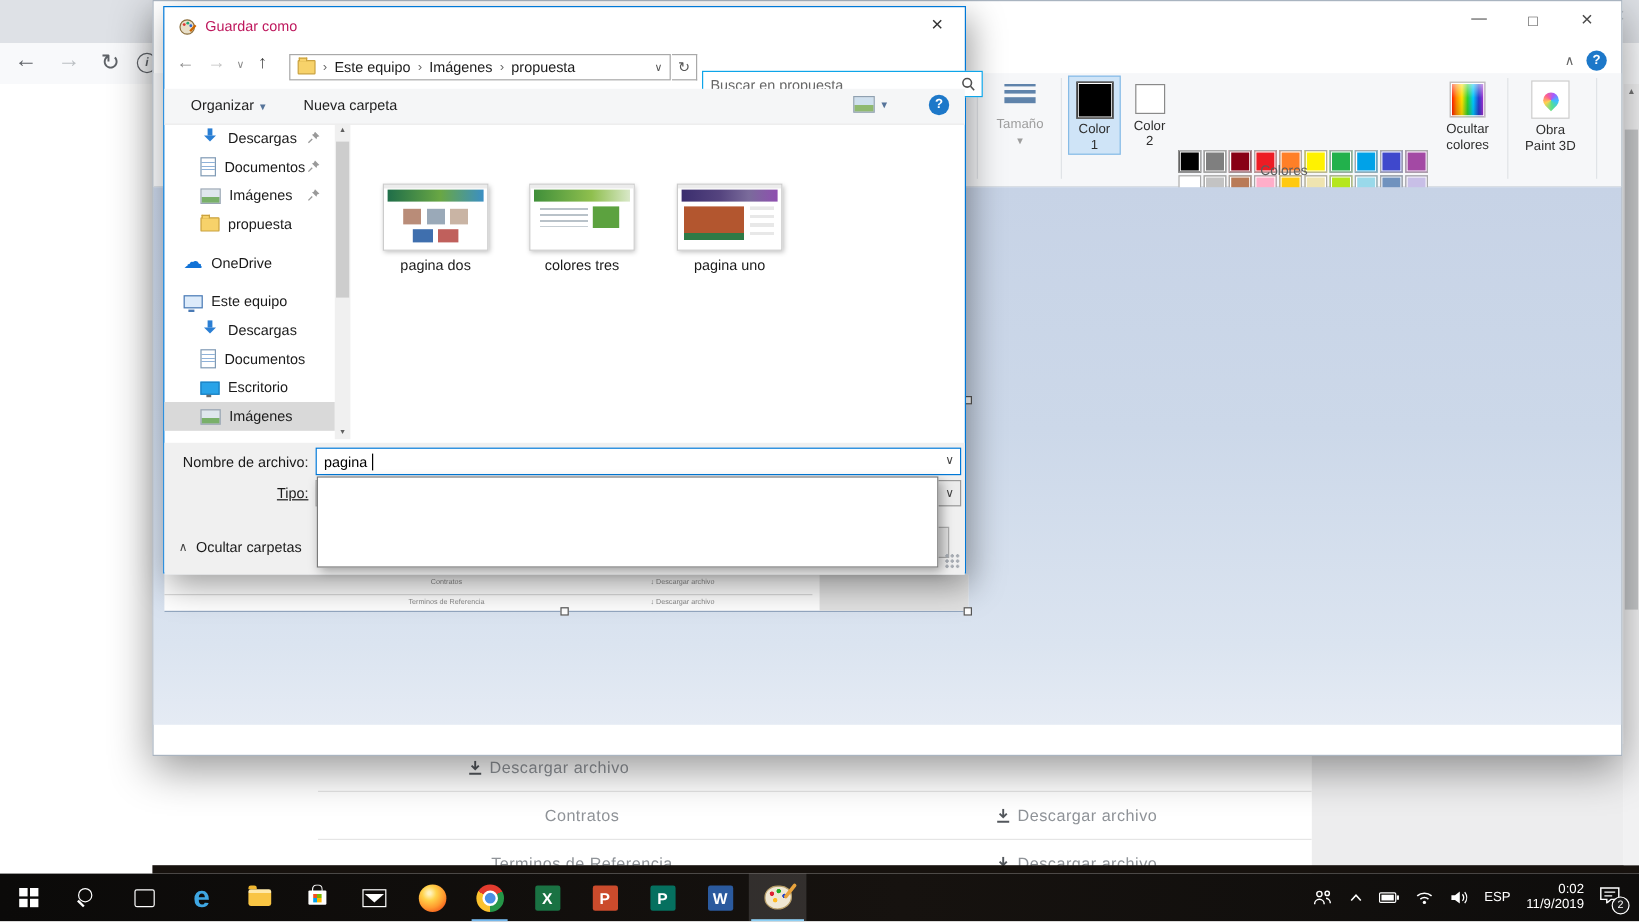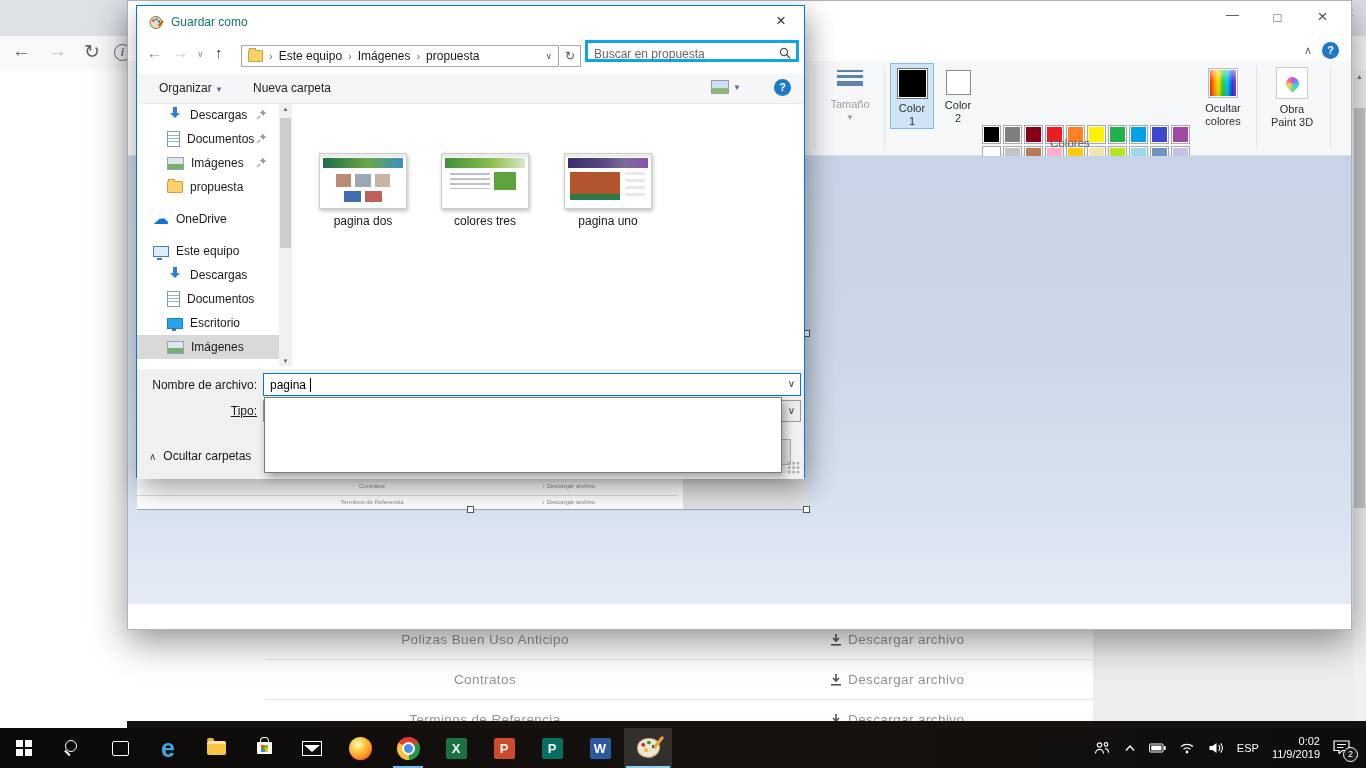--- a/index.html
+++ b/index.html
@@ -91,30 +91,30 @@
   .ztrack{position:absolute;left:1082px;top:12px;width:86px;height:2px;background:#bdbdbd;}
   .zthumb{position:absolute;left:1094px;top:5px;width:10px;height:15px;background:#1583d7;
           clip-path:polygon(0 0,100% 0,100% 62%,50% 100%,0 62%);}
   .grip{position:absolute;width:13px;height:13px;background-image:radial-gradient(circle,#a8adb4 1.2px,transparent 1.5px);
         background-size:4.4px 4.4px;}
 
   
   .dialog{position:absolute;left:136px;top:5px;width:669px;height:473px;z-index:30;background:#fff;
           border:1px solid #0078d7;box-sizing:border-box;box-shadow:4px 10px 26px rgba(0,0,0,.38);}
   .dtitle{position:absolute;left:0;top:0;width:100%;height:32px;}
-  .dtitle-txt{position:absolute;left:34px;top:9px;font-size:12px;color:#0f766e;}
+  .dtitle-txt{position:absolute;left:34px;top:9px;font-size:12px;color:#be185d;}
   .dclose{position:absolute;right:8px;top:2px;width:30px;height:26px;text-align:center;font-size:17px;color:#333;line-height:26px;}
   .nav-ic{position:absolute;top:38px;font-size:15px;}
   .crumb-box{position:absolute;left:104px;top:39px;width:318px;height:22px;border:1px solid #a9a9a9;background:#fff;
              box-sizing:border-box;display:flex;align-items:center;font-size:12px;color:#1a1a1a;}
   .crumb-sep{color:#666;margin:0 6px;font-size:11px;}
   .crumb-dd{margin-left:auto;margin-right:6px;font-size:9px;color:#555;}
   .refresh-box{position:absolute;left:423px;top:39px;width:21px;height:22px;border:1px solid #a9a9a9;border-left:none;background:#fff;
                box-sizing:border-box;text-align:center;font-size:12px;color:#555;line-height:20px;}
-  .search-box{position:absolute;left:448px;top:34px;width:214px;height:22px;border:3px solid #0ea5e9;background:#fff;box-sizing:border-box;}
+  .search-box{position:absolute;left:448px;top:53px;width:234px;height:22px;border:1px solid #0ea5e9;background:#fff;box-sizing:border-box;}
   .search-box input{position:absolute;left:4px;top:1px;width:180px;height:18px;border:none;outline:none;font-size:12px;color:#444;
                     font-family:"Liberation Sans",sans-serif;background:transparent;}
   .search-box input::placeholder{color:#666;opacity:1;}
   .sglass{position:absolute;right:5px;top:4px;}
   .dtoolbar{position:absolute;left:0;top:68px;width:100%;height:30px;background:#f5f6f7;border-bottom:1px solid #ececec;box-sizing:border-box;}
   .tool-item{position:absolute;top:7px;font-size:12px;color:#222;}
   .view-btn{position:absolute;left:574px;top:6px;display:flex;align-items:center;gap:4px;}
   .view-ico{width:16px;height:12px;border:1px solid #8fa0b0;background:linear-gradient(180deg,#cfe0ee 55%,#8fb970 55%);}
   .folder-ico{width:13px;height:10px;background:#f7d26a;border:1px solid #caa23f;border-radius:1px;position:relative;margin-left:6px;}
   .folder-ico::before{content:"";position:absolute;top:-3px;left:0;width:5px;height:2px;background:#f7d26a;border:1px solid #caa23f;border-bottom:none;}
@@ -235,21 +235,20 @@
       <span class="bt-ic" style="left:12px">←</span>
       <span class="bt-ic" style="left:48px;color:#bcc0c4">→</span>
       <span class="bt-ic" style="left:84px">↻</span>
     </div>
     <span class="info-circ">i</span>
     <div class="page">
       <div class="dl-gray"></div>
       <div class="dl-table">
 
           <div class="dl-row">
-            <div class="dl-label">Polizas Buen Uso Anticipo</div>
             <div class="dl-link">
               <svg width="12" height="12" viewBox="0 0 12 12">
                 <path d="M6 0v6M3 4l3 3 3-3" stroke="#53575c" stroke-width="1.6" fill="none"></path>
                 <path d="M1 10h10v1.6H1z" fill="#53575c"></path>
               </svg>
               <span>Descargar archivo</span>
             </div>
           </div>
 
           <div class="dl-row">

